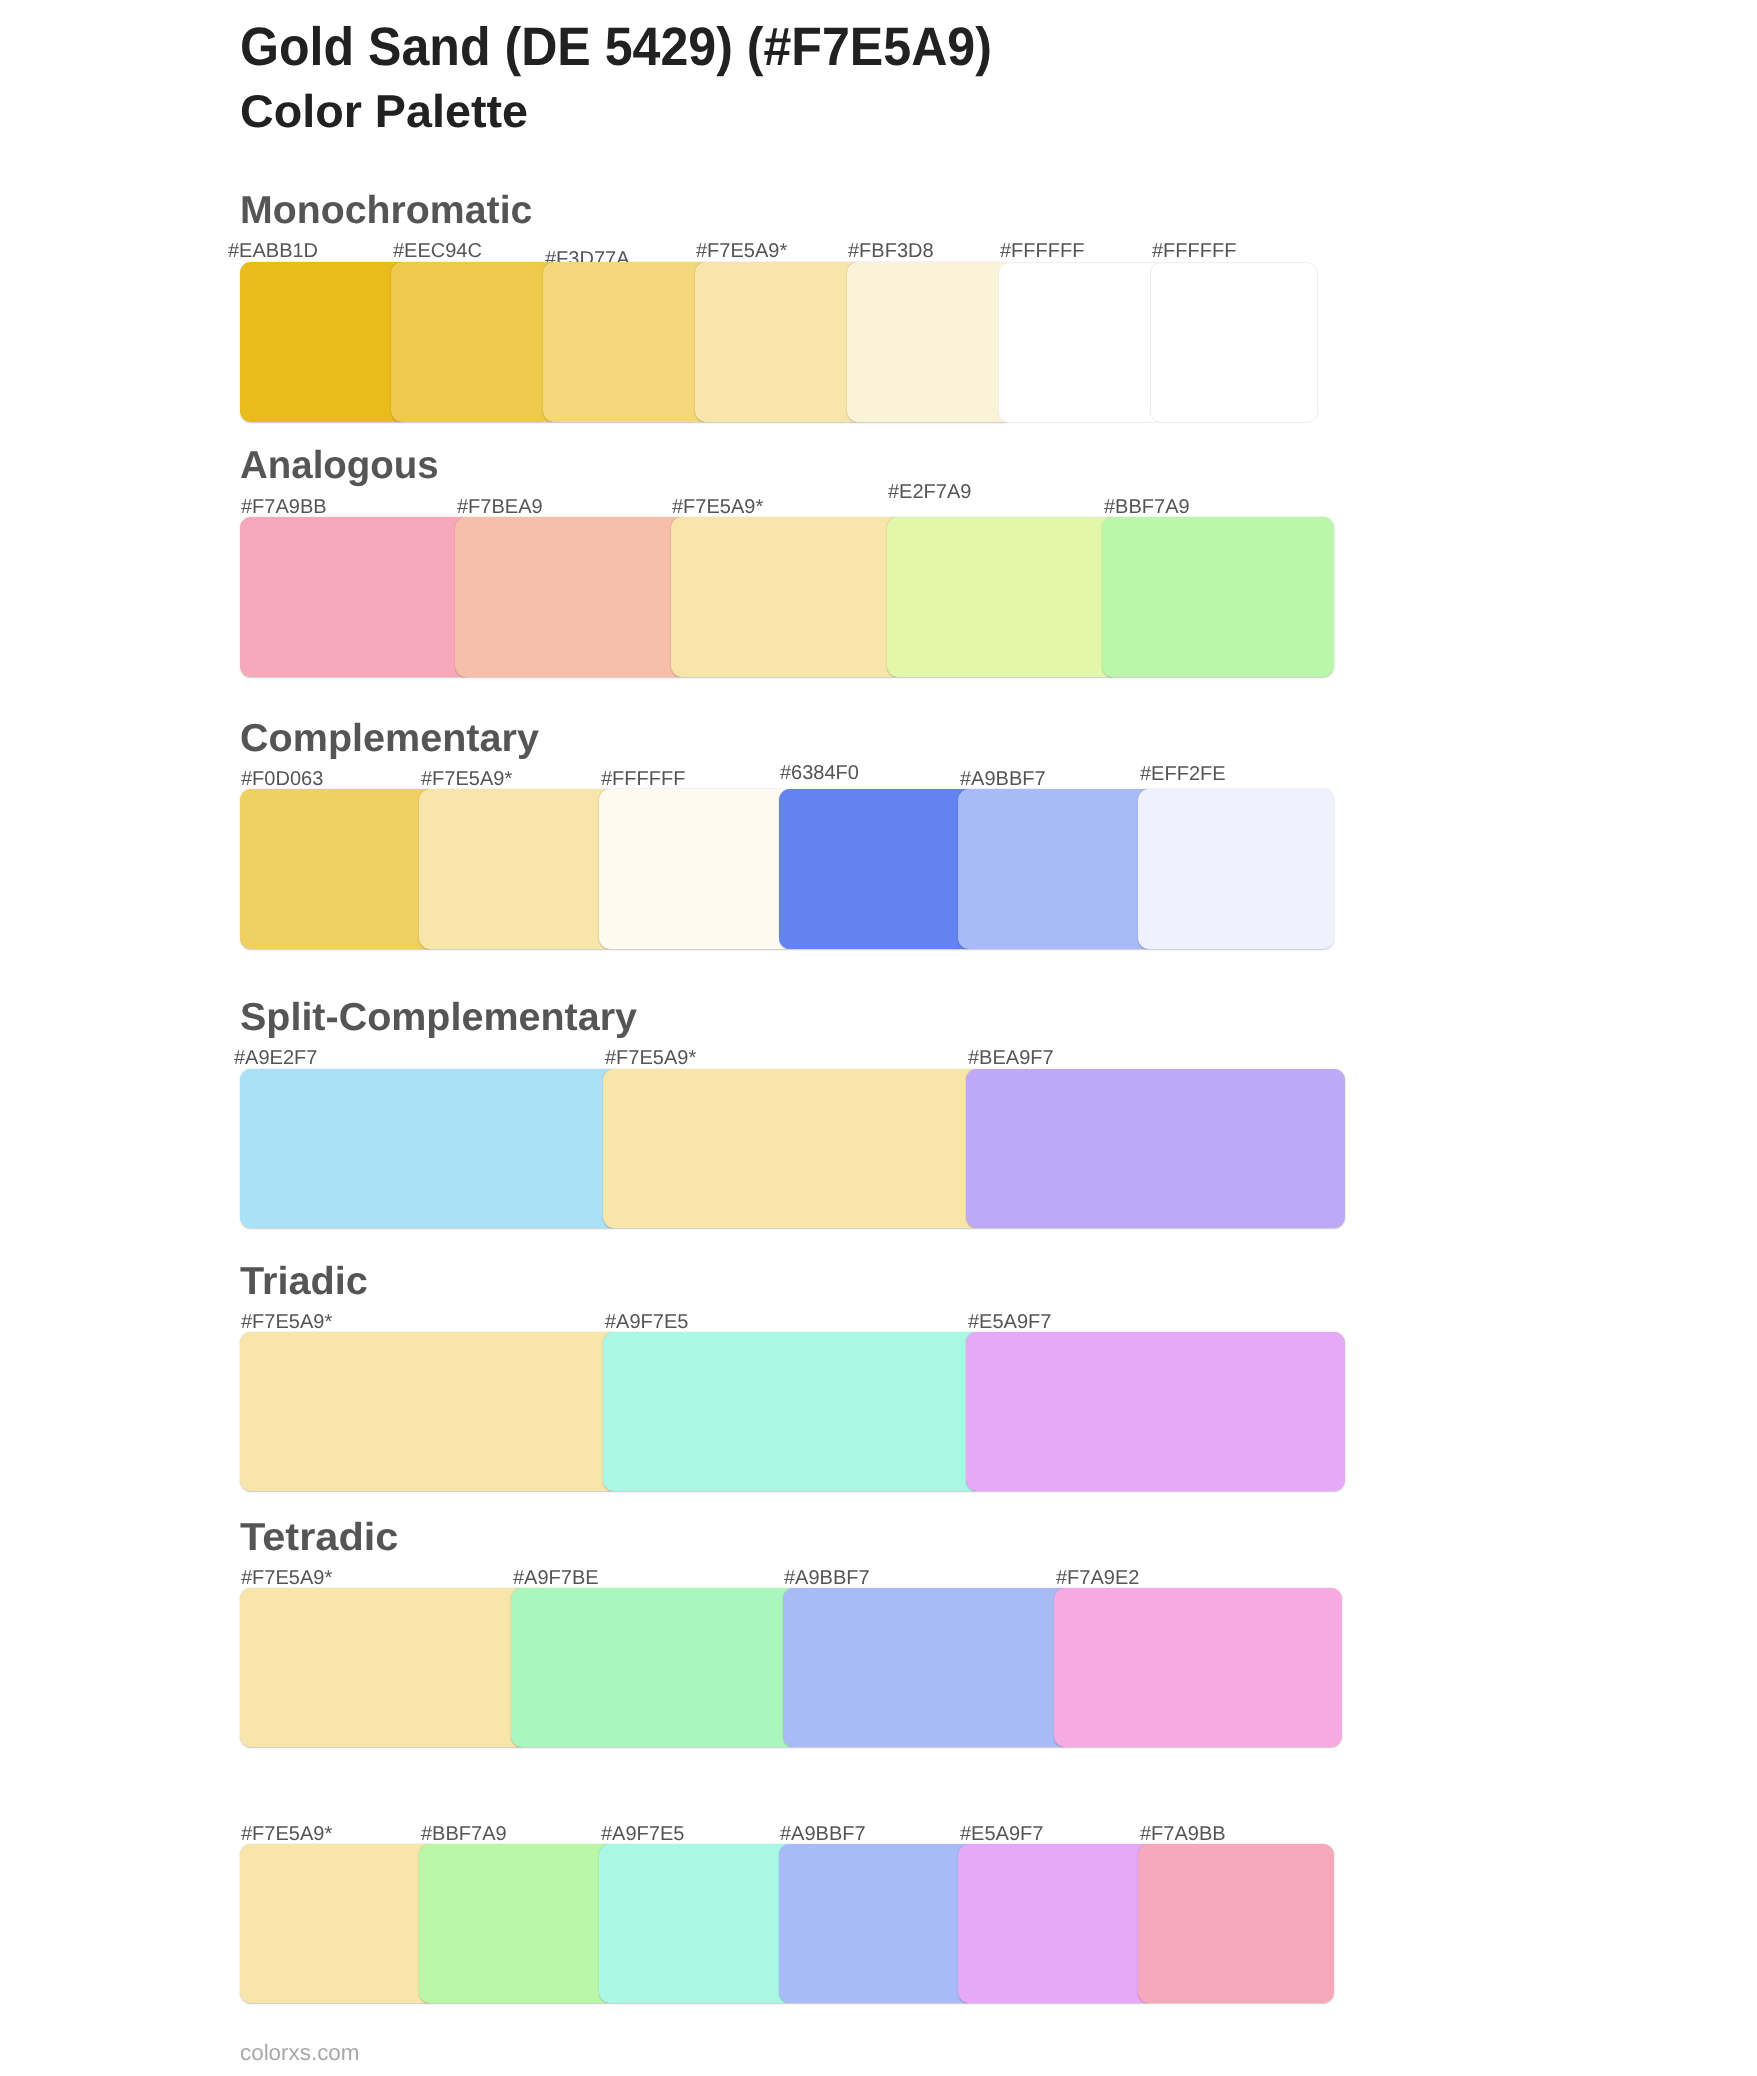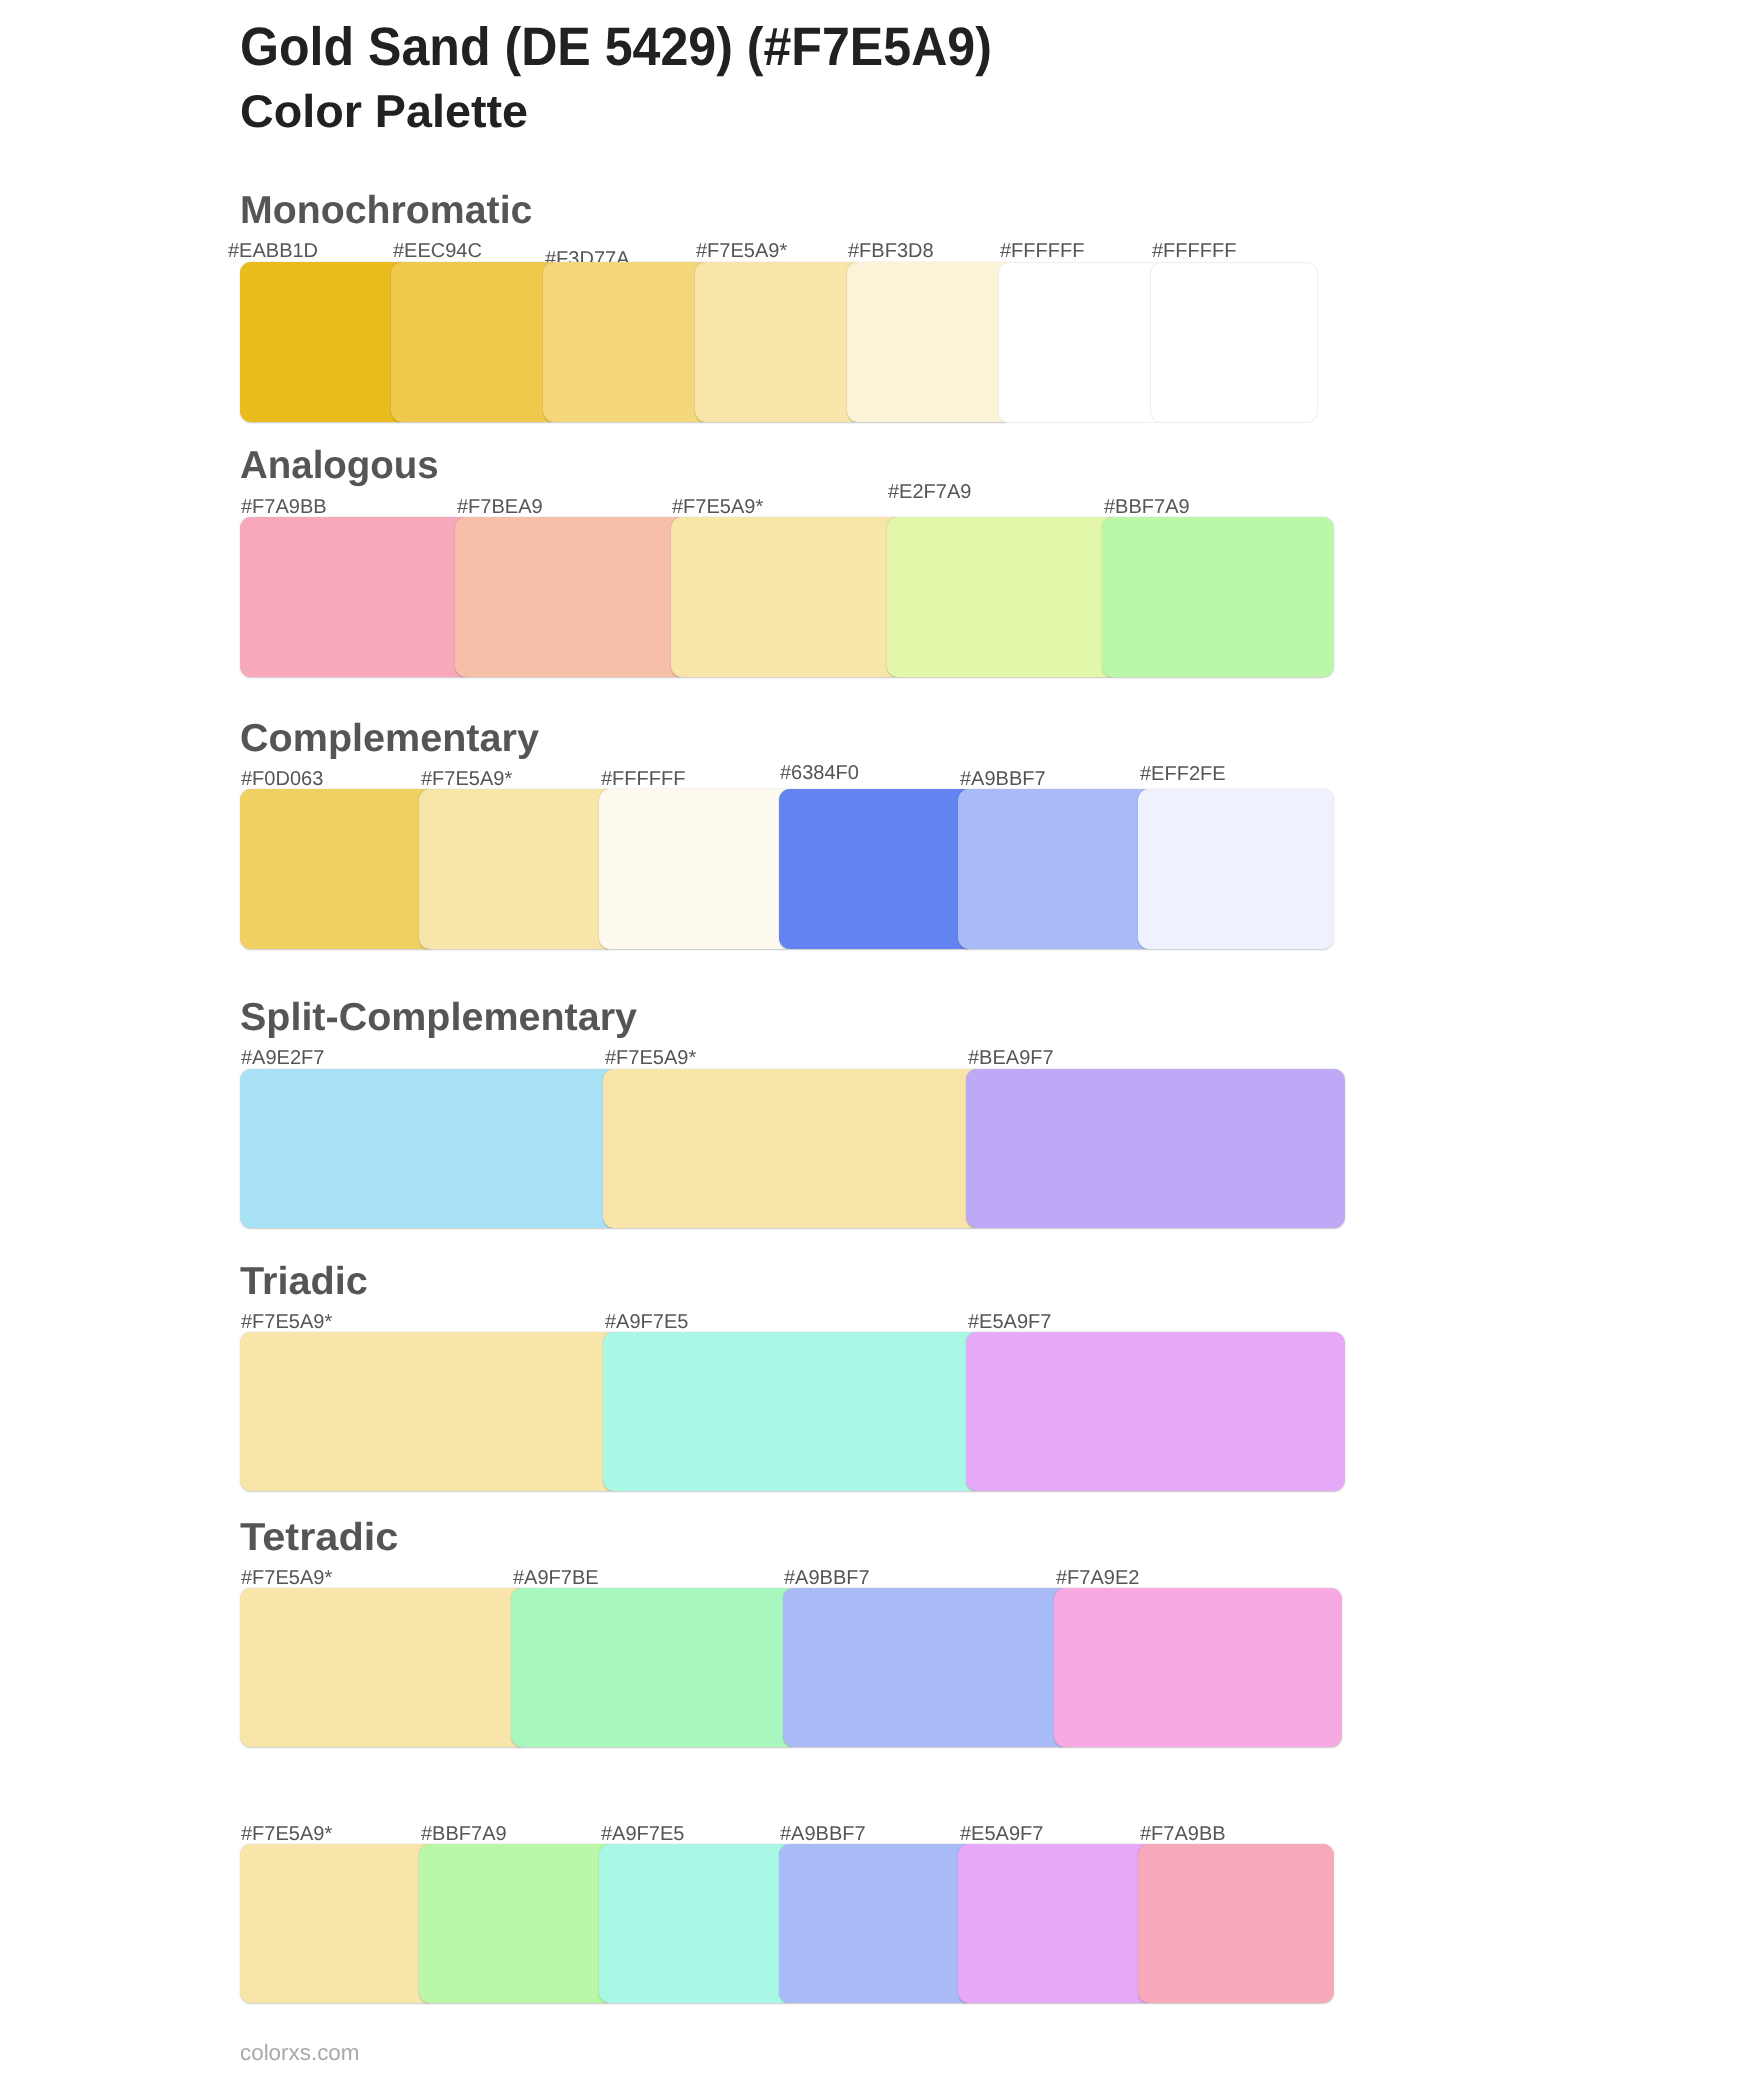--- a/index.html
+++ b/index.html
@@ -67,21 +67,21 @@
         <div class="sw" style="left:779px;top:789px;width:196px;height:160px;background:#6384F0;z-index:4"></div>
         <div class="lab" style="left:780px;top:763px">#6384F0</div>
         <div class="sw" style="left:958px;top:789px;width:196px;height:160px;background:#A9BBF7;z-index:5"></div>
         <div class="lab" style="left:960px;top:769px">#A9BBF7</div>
         <div class="sw" style="left:1138px;top:789px;width:196px;height:160px;background:#EFF2FE;z-index:6"></div>
         <div class="lab" style="left:1140px;top:764px">#EFF2FE</div>
       </div>
       <div class="harmony-row">
         <div class="sec-title" style="top:998px;transform:scaleX(1.012) translateZ(0)">Split-Complementary</div>
         <div class="sw" style="left:240px;top:1069px;width:379px;height:159px;background:#A9E2F7;z-index:1"></div>
-        <div class="lab" style="left:241px;top:1048px">#A9E2F7</div>
+        <div class="lab" style="left:234px;top:1048px">#A9E2F7</div>
         <div class="sw" style="left:603px;top:1069px;width:379px;height:159px;background:#F7E5A9;z-index:2"></div>
         <div class="lab" style="left:605px;top:1048px">#F7E5A9*</div>
         <div class="sw" style="left:966px;top:1069px;width:379px;height:159px;background:#BEA9F7;z-index:3"></div>
         <div class="lab" style="left:968px;top:1048px">#BEA9F7</div>
       </div>
       <div class="harmony-row">
         <div class="sec-title" style="top:1262px;transform:scaleX(1.017) translateZ(0)">Triadic</div>
         <div class="sw" style="left:240px;top:1332px;width:379px;height:159px;background:#F7E5A9;z-index:1"></div>
         <div class="lab" style="left:241px;top:1312px">#F7E5A9*</div>
         <div class="sw" style="left:603px;top:1332px;width:379px;height:159px;background:#A9F7E5;z-index:2"></div>

